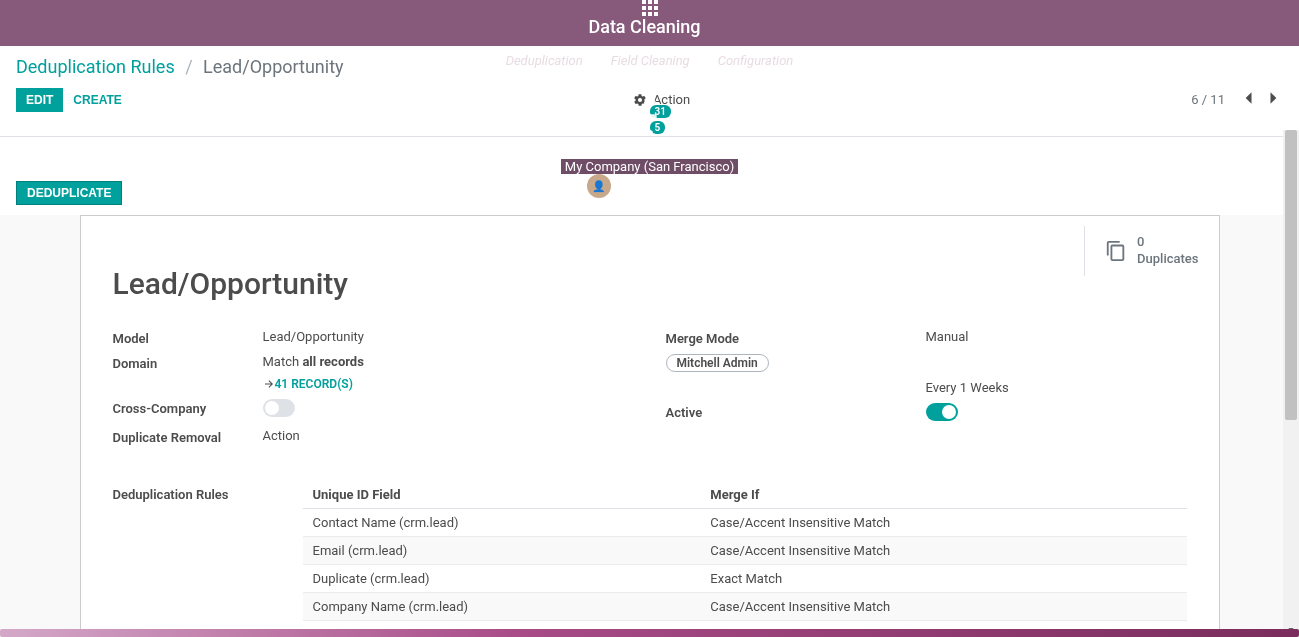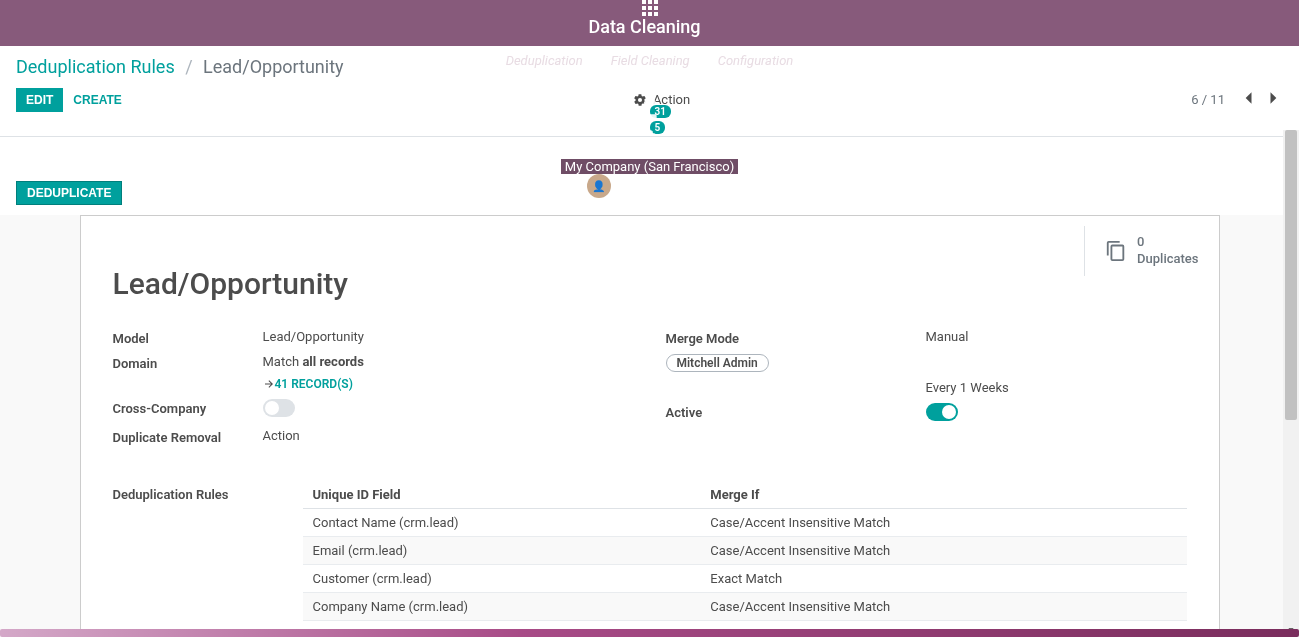--- a/index.html
+++ b/index.html
@@ -249,21 +249,21 @@
               <tbody id="rules-body">
                   <tr>
                     <td>Contact Name (crm.lead)</td>
                     <td>Case/Accent Insensitive Match</td>
                   </tr>
                   <tr>
                     <td>Email (crm.lead)</td>
                     <td>Case/Accent Insensitive Match</td>
                   </tr>
                   <tr>
-                    <td>Customer (crm.lead)</td>
+                    <td>Duplicate (crm.lead)</td>
                     <td>Exact Match</td>
                   </tr>
                   <tr>
                     <td>Company Name (crm.lead)</td>
                     <td>Case/Accent Insensitive Match</td>
                   </tr>
                 </tbody>
             </table>
           </div>
         </div>

